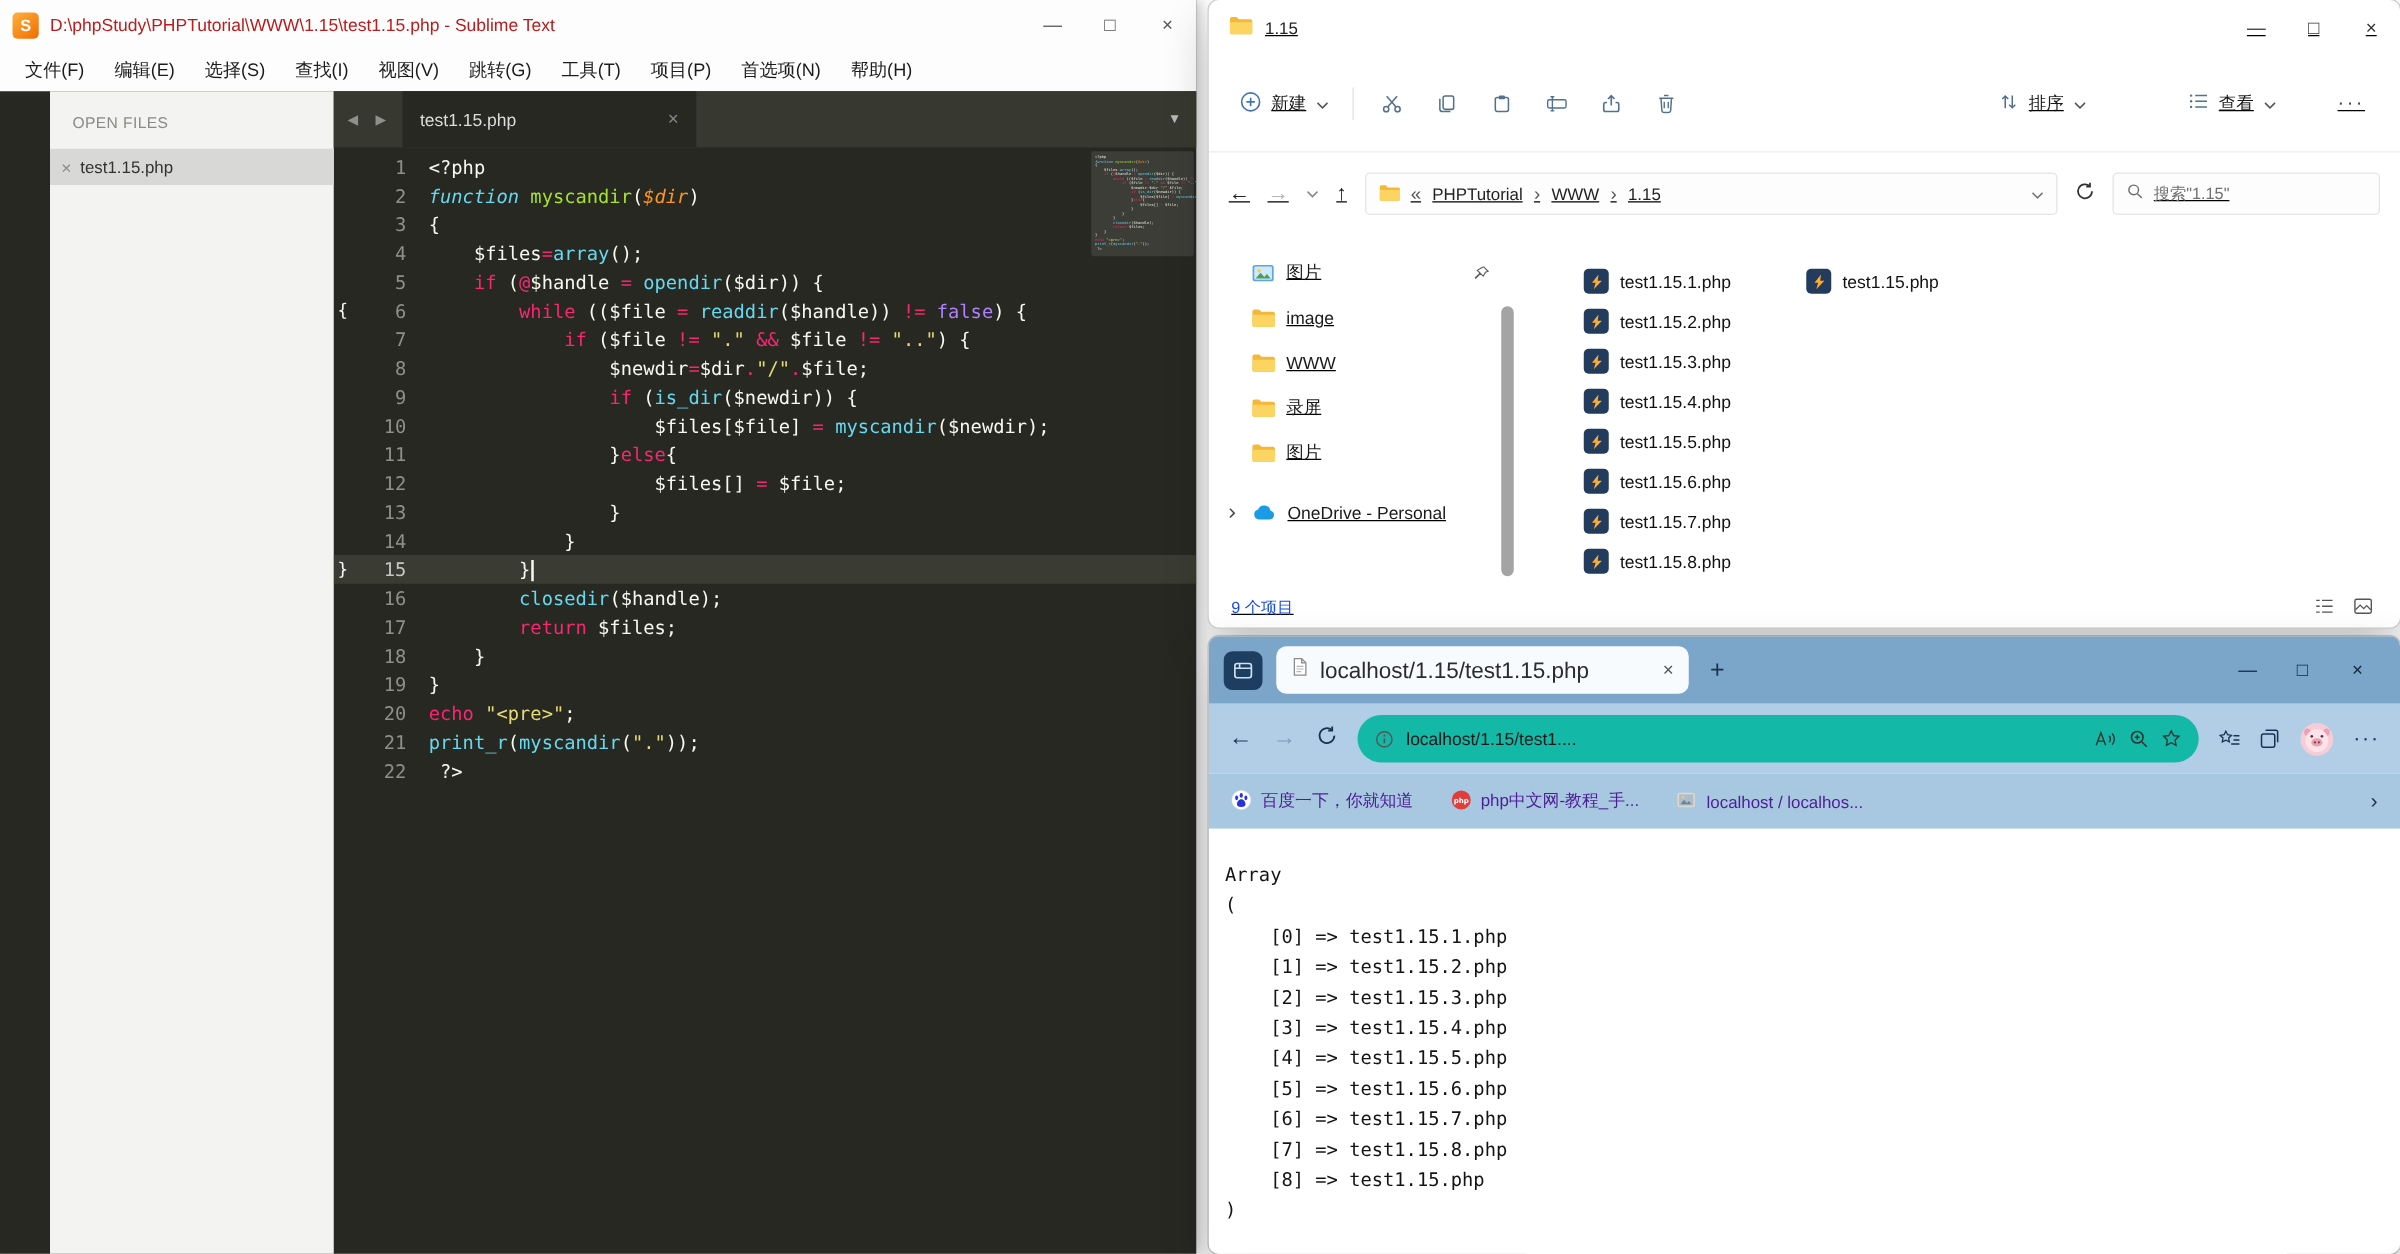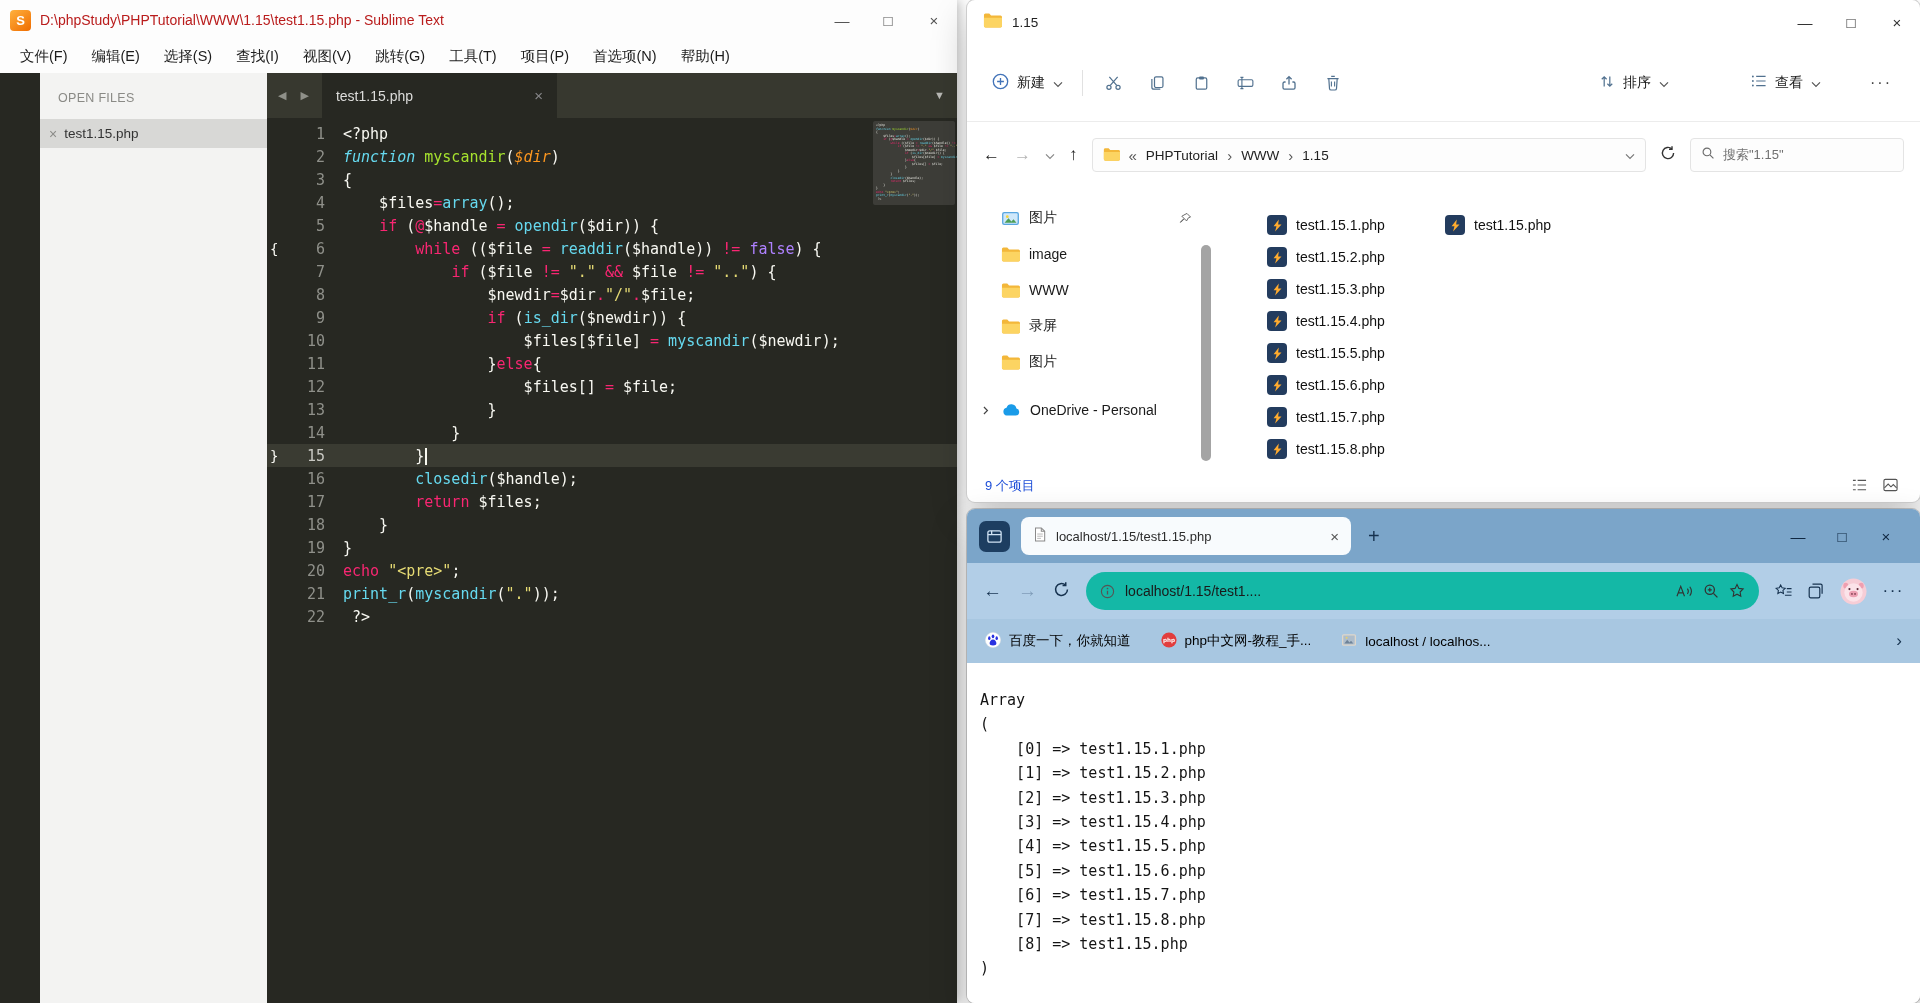--- a/index.html
+++ b/index.html
@@ -45,21 +45,21 @@
   .mm-view { position:absolute; left:-3px; top:-3px; right:-1px; height:84px; background:rgba(255,255,255,.10); border-radius:2px; }
   .mm-code { position:relative; font-family:"DejaVu Sans Mono",monospace; font-size:3px; line-height:3.5px; white-space:pre; opacity:.9; }
   .st-status { height:31px; background:#4c515a; display:flex; align-items:center; padding:0 12px;
                font-size:13px; color:#c6cad1; flex:none; gap:10px; }
   .st-stat-ic { width:14px; height:14px; border:1.5px solid #c6cad1; border-radius:3px; flex:none; }
   .sp { flex:1; }
   .st-php { margin-left:120px; margin-right:58px; }
 
   
   .explorer { left:967px; top:0; width:953px; height:502px; background:#fff; border-radius:8px; overflow:hidden;
-              display:flex; flex-direction:column; box-shadow:0 0 0 1px #cdcdcd, 0 16px 36px rgba(0,0,0,.22); }
+              display:flex; flex-direction:column; box-shadow:0 0 0 1px #cdcdcd, 0 16px 36px rgba(0,0,0,.22);text-decoration:underline; }
   .ex-title { height:44px; display:flex; align-items:center; padding-left:16px; gap:10px; flex:none; }
   .ex-title-text { font-size:13.5px; color:#222; }
   .ex-cmd { height:78px; display:flex; align-items:center; padding:0 14px; flex:none; border-bottom:1px solid #ececec; }
   .cmd-btn { display:flex; align-items:center; gap:8px; padding:0 11px; height:38px; border-radius:4px; font-size:14px; color:#191919; }
   .cmd-ic { width:44px; height:38px; display:flex; align-items:center; justify-content:center; border-radius:4px; }
   .cmd-sep { width:1px; height:26px; background:#e1e1e1; margin:0 8px; flex:none; }
   .cmd-more { font-size:16px; color:#444; letter-spacing:2px; padding:0 14px; }
   .mla { margin-left:auto; }
   .ex-addr { height:66px; display:flex; align-items:center; padding:0 16px; gap:14px; flex:none; }
   .addr-arrow { font-size:17px; color:#222; }
@@ -86,32 +86,32 @@
   .php-ic { width:20px; height:20px; background:#233c5e; border-radius:4px; display:flex; align-items:center; justify-content:center; flex:none; }
   .ex-status { height:32px; display:flex; align-items:center; padding:0 18px; font-size:13px; color:#1d4ed8; flex:none; }
   .views { margin-left:auto; display:flex; gap:16px; align-items:center; padding-right:4px; }
 
   
   .edge { left:967px; top:509px; width:953px;height:494px; border-radius:8px; overflow:hidden;
           display:flex; flex-direction:column; box-shadow:0 0 0 1px rgba(0,0,0,.18), 0 16px 36px rgba(0,0,0,.28); }
   .ed-tabs { height:54px; background:#7ba5c9; display:flex; align-items:center; padding:0 12px; gap:11px; flex:none; }
   .ed-work { width:31px; height:31px; border-radius:7px; background:#1d3e61; display:flex; align-items:center; justify-content:center; }
   .ed-tab { width:330px; height:38px; background:#f8fbfd; border-radius:8px; display:flex; align-items:center; padding:0 12px; gap:9px; }
-  .ed-tab-title { flex:1; font-size:13px; color:#2c2c2c; white-space:nowrap; overflow:hidden; }
+  .ed-tab-title { flex:1; font-size:18px; color:#2c2c2c; white-space:nowrap; overflow:hidden; }
   .ed-tab-x { color:#555; font-size:15px; }
   .ed-plus { font-size:20px; color:#16324f; padding:0 6px; }
   .ed-ctrls { margin-left:auto; display:flex; height:100%; }
   .ed-ctrls .wbtn { width:44px; color:#0f2741; font-size:15px; }
   .ed-bar { height:56px; background:#b2cee7; display:flex; align-items:center; padding:0 16px; gap:16px; flex:none; }
   .ed-pill { flex:1; height:38px; background:#14b8a6; border-radius:19px; display:flex; align-items:center; padding:0 14px; gap:10px; }
   .ed-url { font-size:14px; color:#1a1a1a; }
   .pill-ic, .ed-bar-ic { display:flex; align-items:center; }
   .ed-more { font-size:17px; color:#16324f; letter-spacing:1.5px; }
   .ed-fav { height:44px; background:#a8c7e1; display:flex; align-items:center; padding:0 18px; gap:30px; flex:none; }
-  .fav-item { display:flex; align-items:center; gap:8px; font-size:13.5px; color:#000000; }
+  .fav-item { display:flex; align-items:center; gap:8px; font-size:13.5px; color:#4c1d95; }
   .fav-chev { margin-left:auto; font-size:17px; color:#16324f; }
   .ed-content { flex:1; background:#fff; padding:25px 0 0 13px; font-family:"DejaVu Sans Mono", monospace;
                 font-size:15px; line-height:24.4px; color:#141414; overflow:hidden; }
   .pg-line { white-space:pre; }
 </style>
 <style>.tk-pln{color:#f8f8f2;}.tk-kw{color:#f92672;}.tk-fn{color:#66d9ef;}.tk-fname{color:#a6e22e;}.tk-param{color:#fd971f;font-style:italic;}.tk-str{color:#e6db74;}.tk-const{color:#ae81ff;}.tk-kwi{color:#66d9ef;font-style:italic;}</style></head>
 <body>
 
 <div class="win sublime">
   <div class="st-title">

